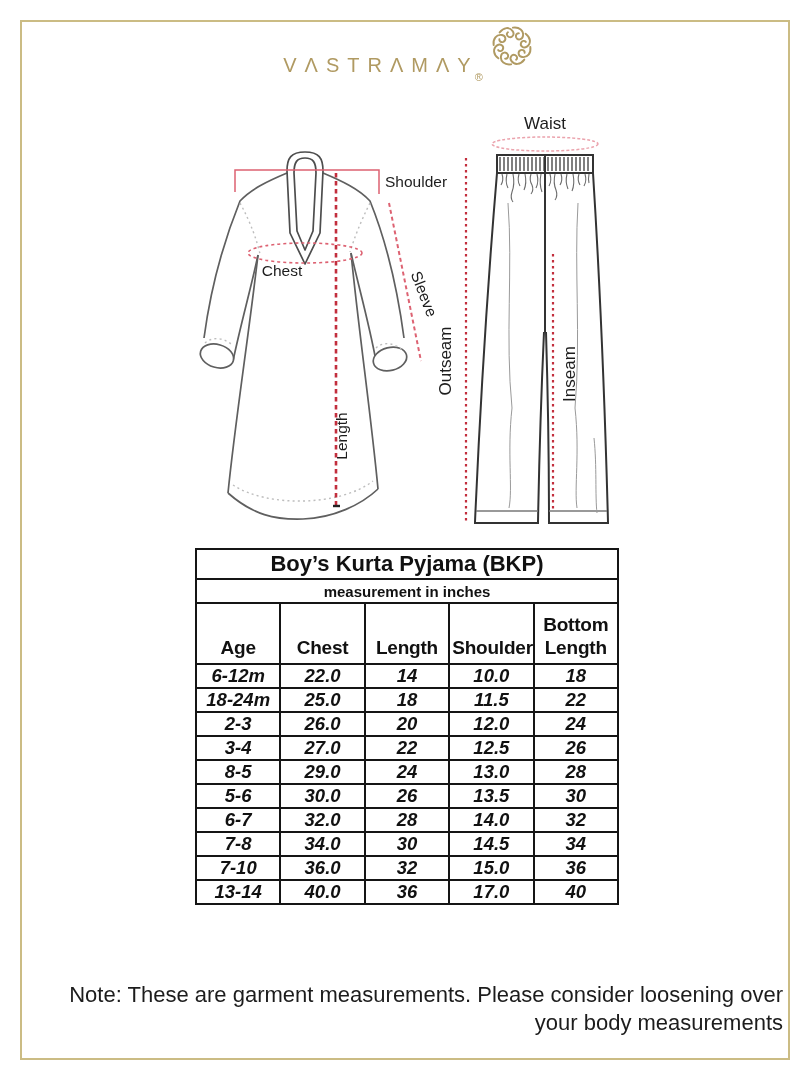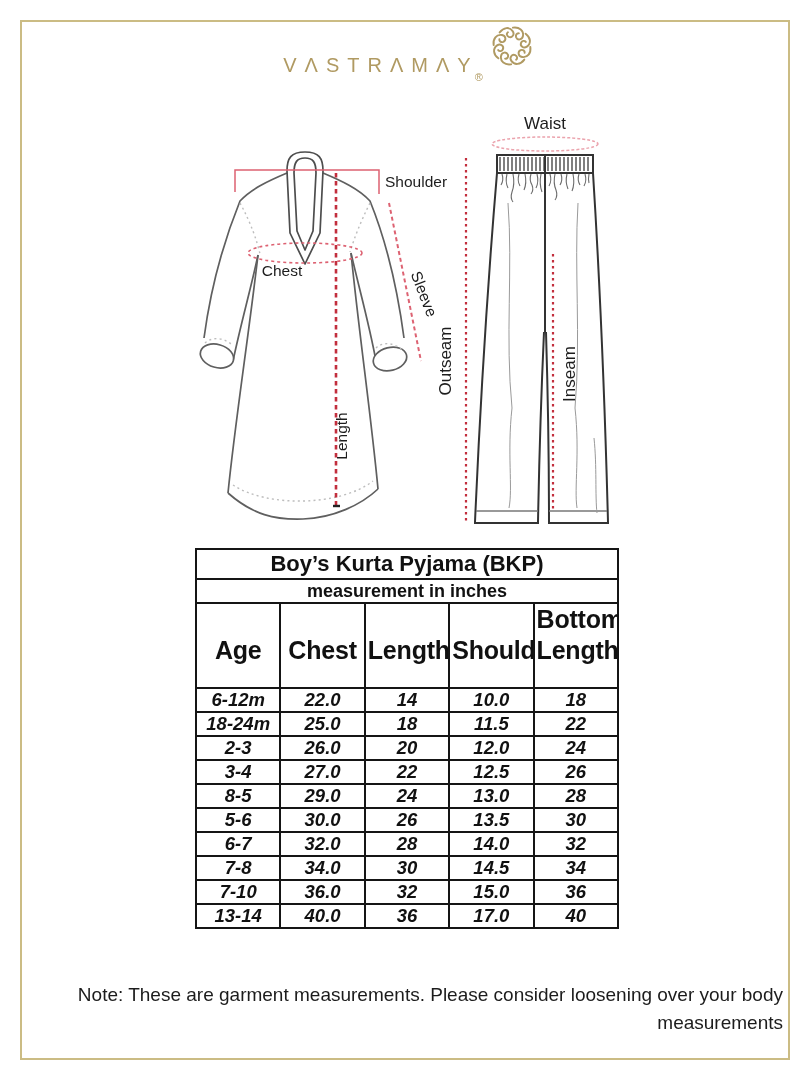--- a/index.html
+++ b/index.html
@@ -31,27 +31,27 @@
     position:absolute;left:195px;top:548px;width:424px;
     border-collapse:collapse;table-layout:fixed;
     font-weight:bold;color:#111;
   }
   .size-table td{
     border:2px solid #151515;text-align:center;vertical-align:middle;
     padding:0 2px;overflow:hidden;
   }
   .size-table{border:1px solid #151515;}
   tr.t-title td{height:28px;font-size:22px;}
-  tr.t-sub td{height:22px;font-size:18px;}
-  tr.t-head td{height:56px;font-size:25px;vertical-align:bottom;padding-bottom:20px;line-height:1.25;letter-spacing:-0.2px;}
+  tr.t-sub td{height:22px;font-size:15px;}
+  tr.t-head td{height:56px;font-size:19px;vertical-align:bottom;padding-bottom:3px;line-height:1.25;letter-spacing:-0.2px;}
   tbody.t-body td{height:20.5px;font-size:18.5px;font-style:italic;}
   
   .note{
     position:absolute;left:28px;right:27px;top:981px;
-    font-size:19px;line-height:28px;color:#1c1c1c;text-align:right;
+    font-size:22px;line-height:28px;color:#1c1c1c;text-align:right;
   }
 </style>
 </head>
 <body>
 
 <div class="page">
 
   <div class="frame"></div>
 
   <div class="brand">

